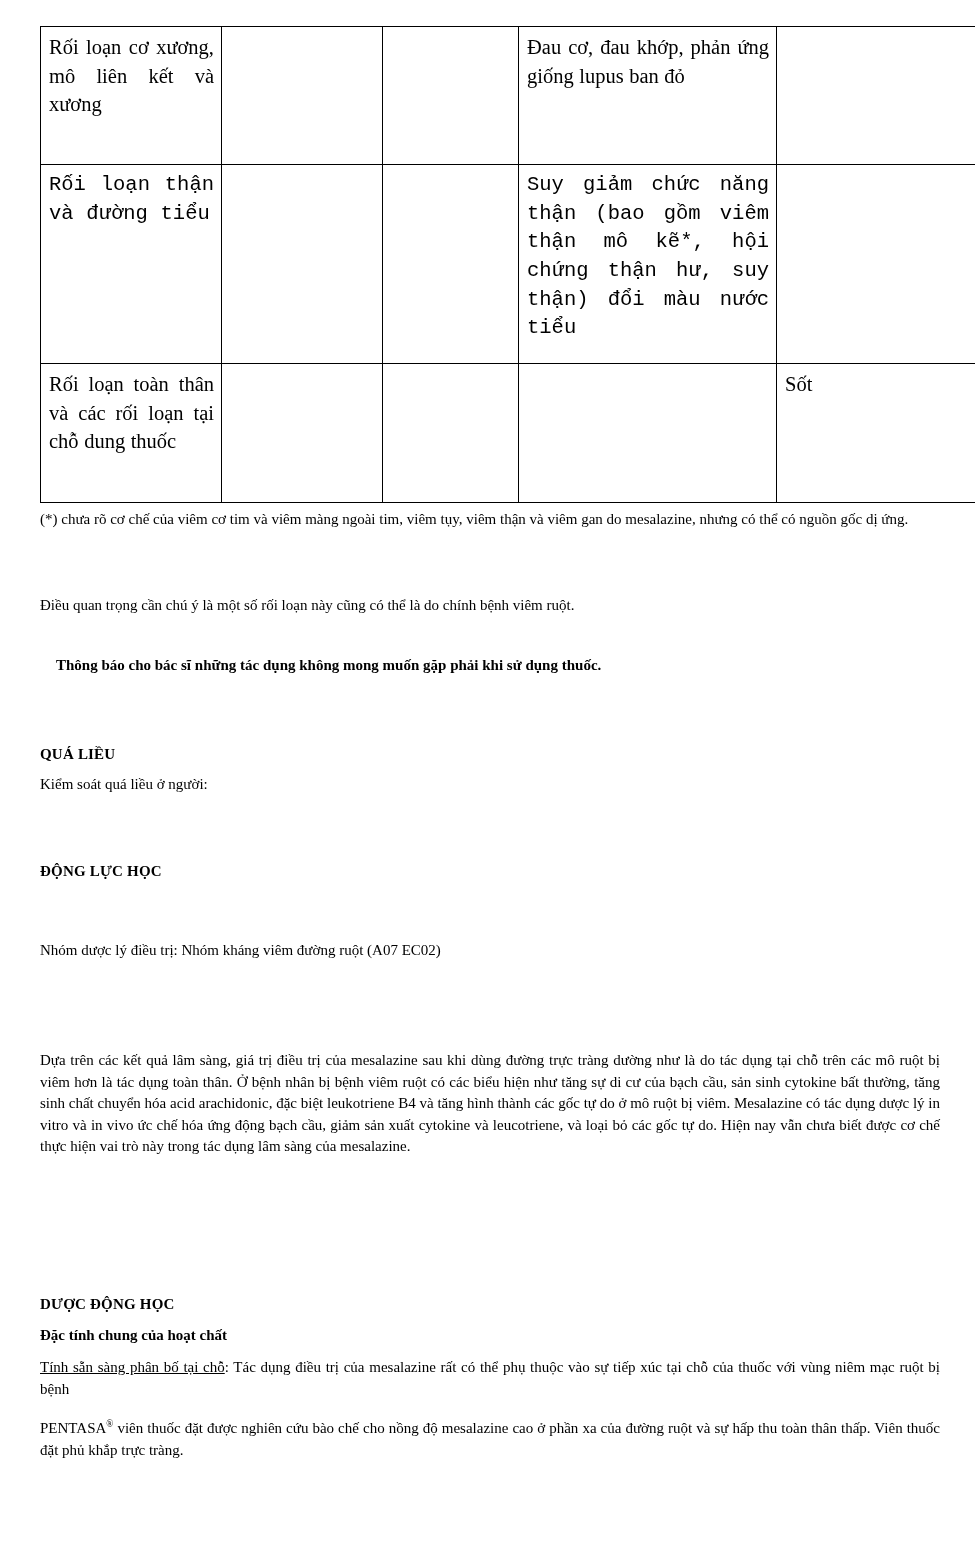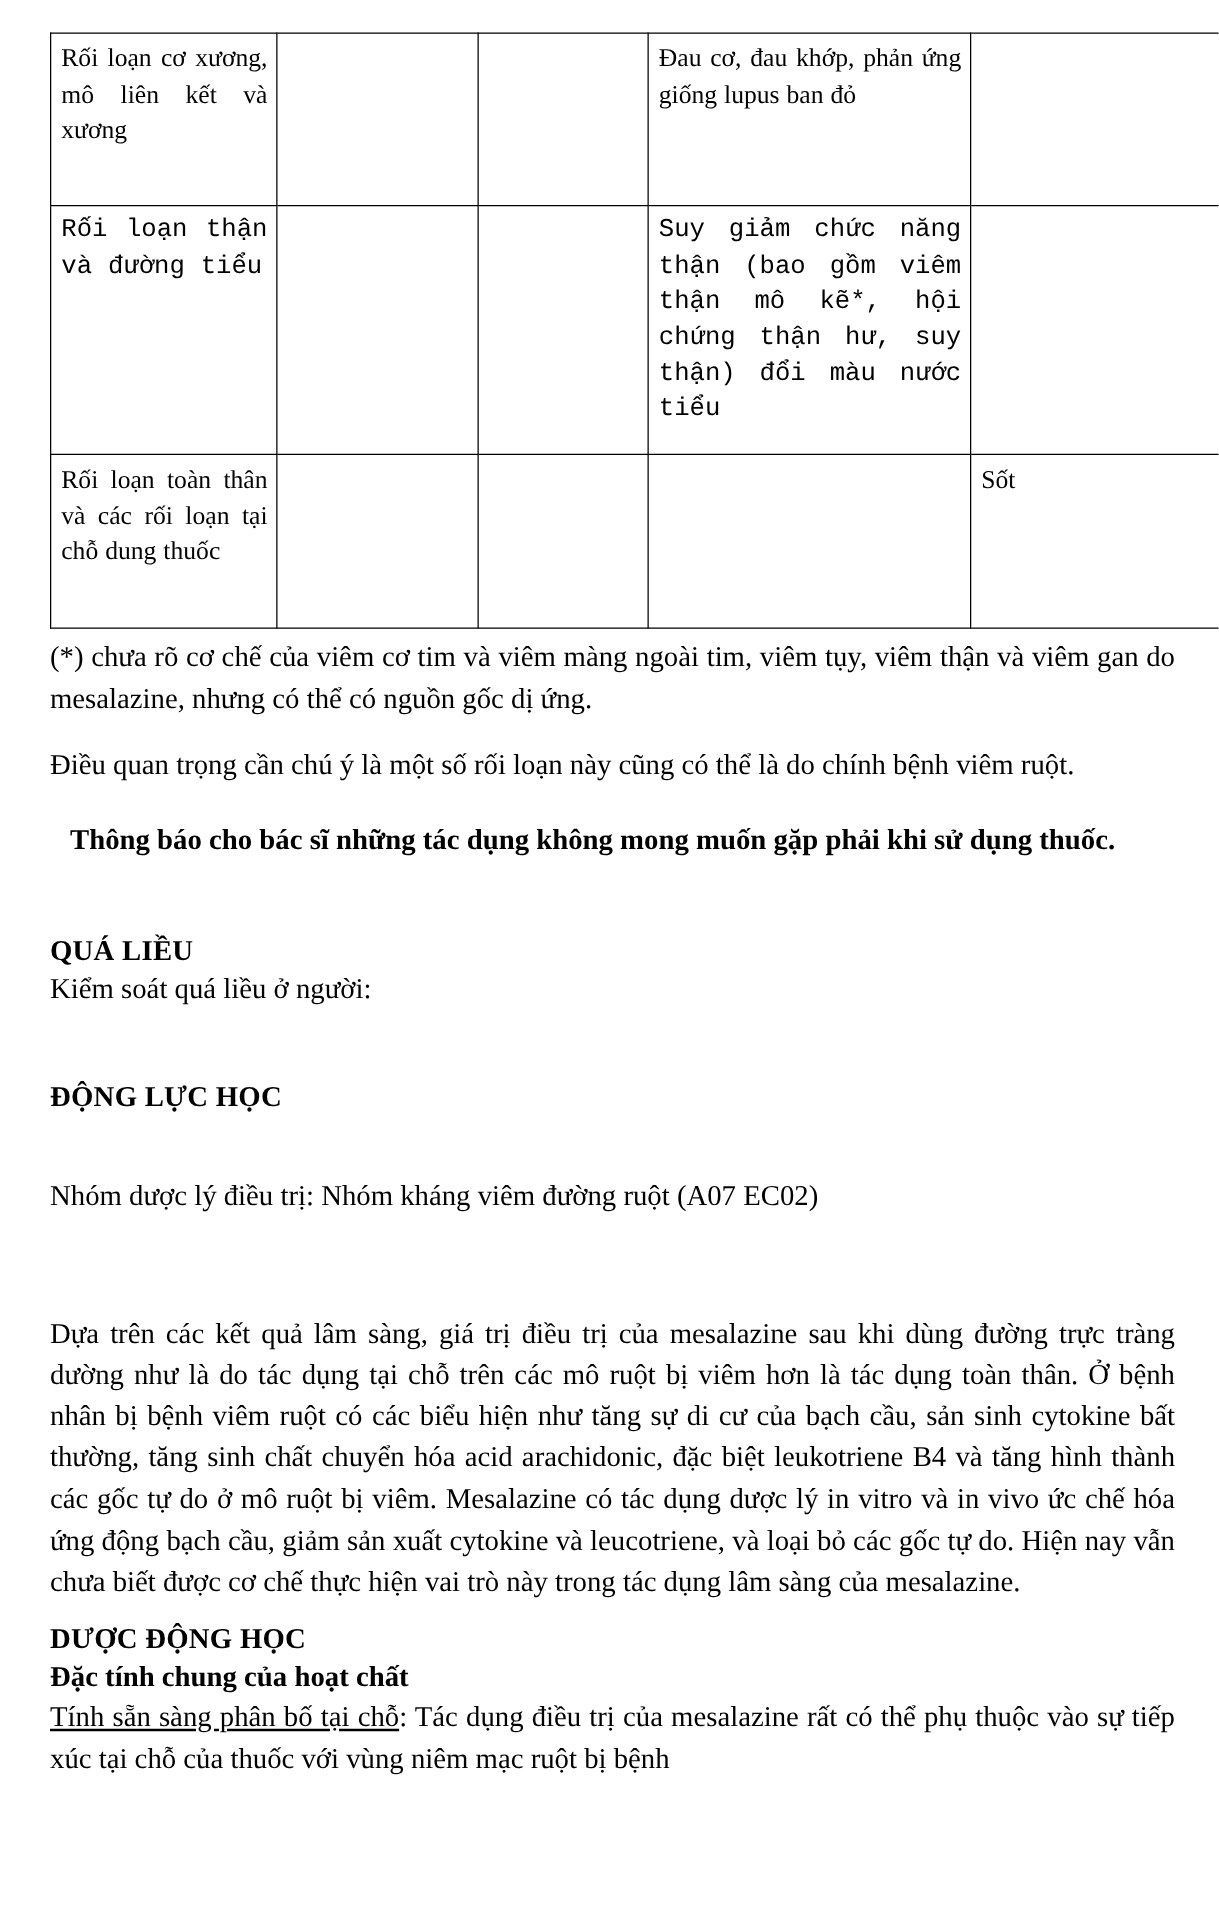--- a/index.html
+++ b/index.html
@@ -54,21 +54,21 @@
   .cell-justify {
     text-align: justify;
     text-align-last: left;
   }
 
   
   .body-block {
     position: absolute;
     left: 40px;
     width: 900px;
-    font-size: 23px;
+    font-size: 15px;
     line-height: 1.44;
     text-align: justify;
     text-align-last: left;
   }
   .body-block.nojust {
     text-align: center;
     text-align-last: left;
   }
   .bold {
     font-weight: bold;
@@ -130,14 +130,15 @@
   <div class="body-block nojust" style="top: 892px; margin-top: 48px;">Nhóm dược lý điều trị: Nhóm kháng viêm đường ruột (A07 EC02)</div>
 
 
   <div class="body-block" style="top: 1050px;">Dựa trên các kết quả lâm sàng, giá trị điều trị của mesalazine sau khi dùng đường trực tràng dường như là do tác dụng tại chỗ trên các mô ruột bị viêm hơn là tác dụng toàn thân. Ở bệnh nhân bị bệnh viêm ruột có các biểu hiện như tăng sự di cư của bạch cầu, sản sinh cytokine bất thường, tăng sinh chất chuyển hóa acid arachidonic, đặc biệt leukotriene B4 và tăng hình thành các gốc tự do ở mô ruột bị viêm. Mesalazine có tác dụng dược lý in vitro và in vivo ức chế hóa ứng động bạch cầu, giảm sản xuất cytokine và leucotriene, và loại bỏ các gốc tự do. Hiện nay vẫn chưa biết được cơ chế thực hiện vai trò này trong tác dụng lâm sàng của mesalazine.</div>
 
   <div class="body-block heading nojust" style="top: 1294px;">DƯỢC ĐỘNG HỌC</div>
   <div class="body-block bold nojust" style="top: 1325px;">Đặc tính chung của hoạt chất</div>
 
   <div class="body-block" style="top: 1357px;"><span class="underline">Tính sẵn sàng phân bố tại chỗ</span><span>: Tác dụng điều trị của mesalazine rất có thể phụ thuộc vào sự tiếp xúc tại chỗ của thuốc với vùng niêm mạc ruột bị bệnh</span></div>
 
+  <div class="body-block" style="top: 1418px;"><span>PENTASA</span><sup class="reg">®</sup><span> viên thuốc đặt được nghiên cứu bào chế cho nồng độ mesalazine cao ở phần xa của đường ruột và sự hấp thu toàn thân thấp. Viên thuốc đặt phủ khắp trực tràng.</span></div>
 
 </div>
 
 </body></html>

